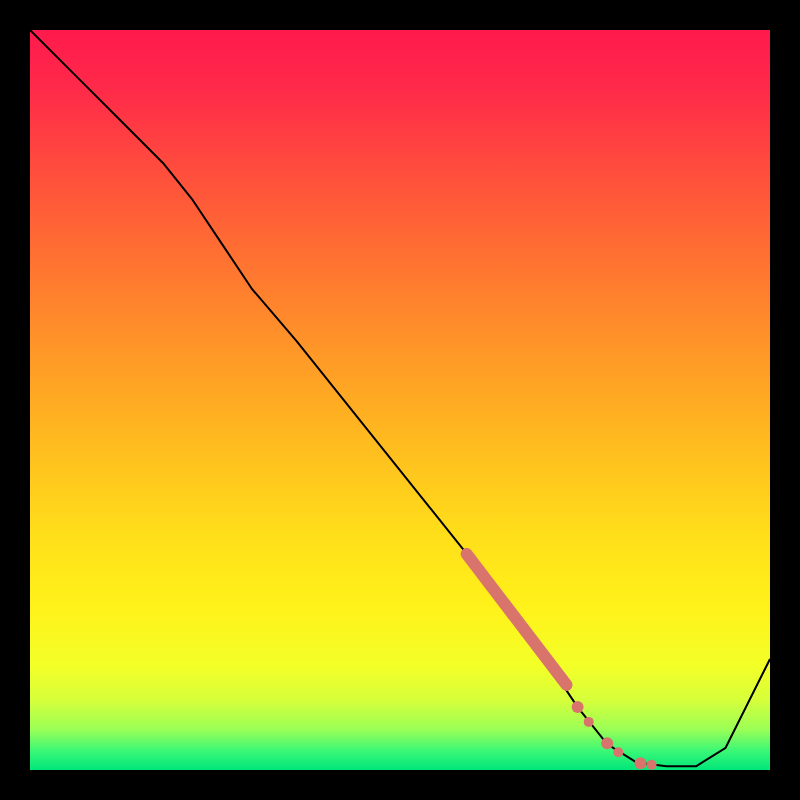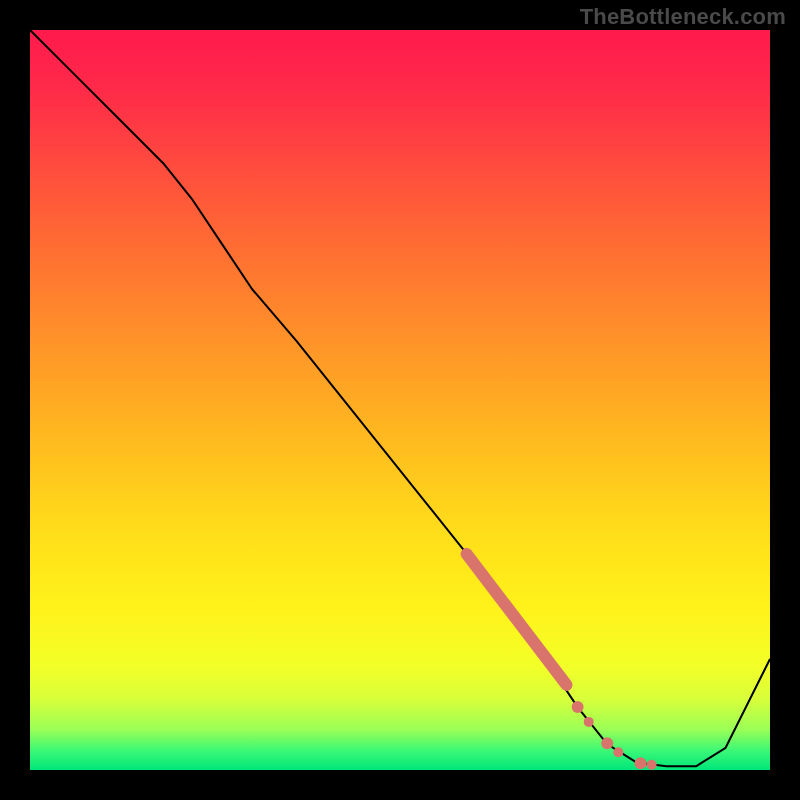--- a/index.html
+++ b/index.html
@@ -31,21 +31,20 @@
     left: 0;
     top: 0;
     width: 800px;
     height: 800px;
   }
 </style>
 </head>
 <body>
 
 <div class="stage">
-  <div class="watermark">TheBottleneck.com</div>
 
   <svg class="plot" viewBox="0 0 800 800" preserveAspectRatio="none">
     <defs>
       <linearGradient id="heat" x1="0" y1="0" x2="0" y2="1">
           <stop offset="0%" stop-color="#ff1a4d"></stop>
           <stop offset="8%" stop-color="#ff2a49"></stop>
           <stop offset="18%" stop-color="#ff4a3e"></stop>
           <stop offset="30%" stop-color="#ff6f32"></stop>
           <stop offset="42%" stop-color="#ff9329"></stop>
           <stop offset="55.00000000000001%" stop-color="#ffb91f"></stop>

